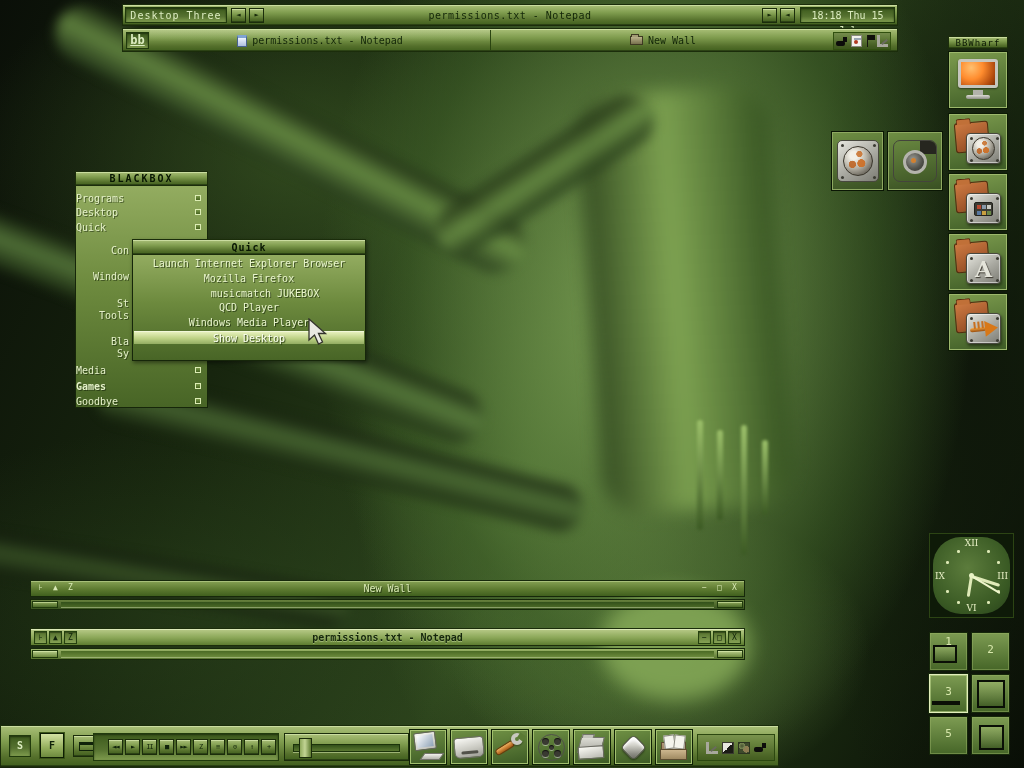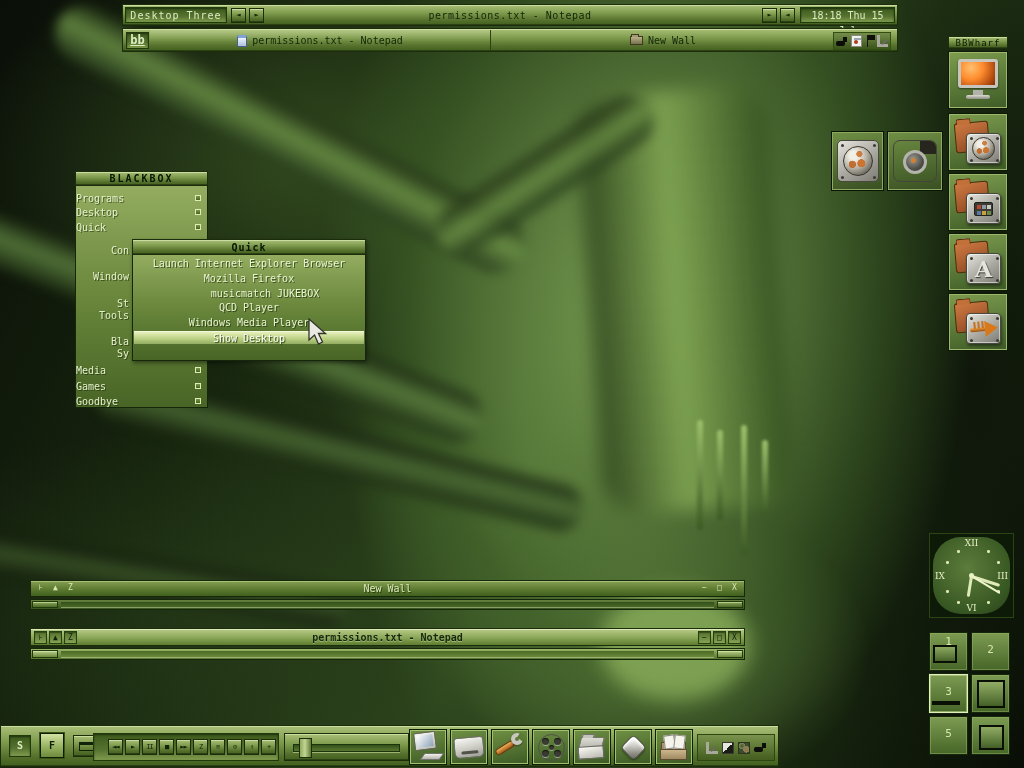--- a/index.html
+++ b/index.html
@@ -98,21 +98,21 @@
   .mi{position:absolute;left:0;right:0;height:13px;line-height:13px;font-size:10px;
     color:#e4f0c8;text-align:left;text-shadow:1px 1px 0 rgba(16,30,6,.55);cursor:default;}
   .mi.clipped{right:auto;width:55px;text-align:right;padding-right:2px;overflow:hidden;}
   .mk{position:absolute;right:6px;top:3px;width:6px;height:6px;border:1px solid #dcecb4;
     background:linear-gradient(180deg,#7a9848,#45621f);}
   #root-body .mi:nth-child(1){top:6px;}  #root-body .mi:nth-child(2){top:20px;}
   #root-body .mi:nth-child(3){top:35px;} #root-body .mi:nth-child(4){top:58px;}
   #root-body .mi:nth-child(5){top:84px;} #root-body .mi:nth-child(6){top:111px;}
   #root-body .mi:nth-child(7){top:123px;}#root-body .mi:nth-child(8){top:149px;}
   #root-body .mi:nth-child(9){top:161px;}#root-body .mi:nth-child(10){top:178px;}
-  #root-body .mi:nth-child(11){top:194px;}#root-body .mi:nth-child(12){top:209px;}
+  #root-body .mi:nth-child(11){top:194px;font-weight:bold;}#root-body .mi:nth-child(12){top:209px;}
 
   
   #quick-menu{position:absolute;left:132px;top:239px;width:234px;z-index:6;
     box-shadow:1px 2px 4px rgba(0,0,0,.45);}
   #quick-header{height:16px;line-height:15px;letter-spacing:1px;}
   #quick-body{height:106px;}
   .qi{position:absolute;left:1px;right:1px;height:14px;line-height:14px;font-size:10px;
     color:#e8f4cc;text-align:center;text-shadow:1px 1px 0 rgba(16,30,6,.6);cursor:default;}
   #quick-body .qi:nth-child(1){top:2px;} #quick-body .qi:nth-child(2){top:17px;}
   #quick-body .qi:nth-child(3){top:32px;padding-left:32px;}#quick-body .qi:nth-child(4){top:46px;}

